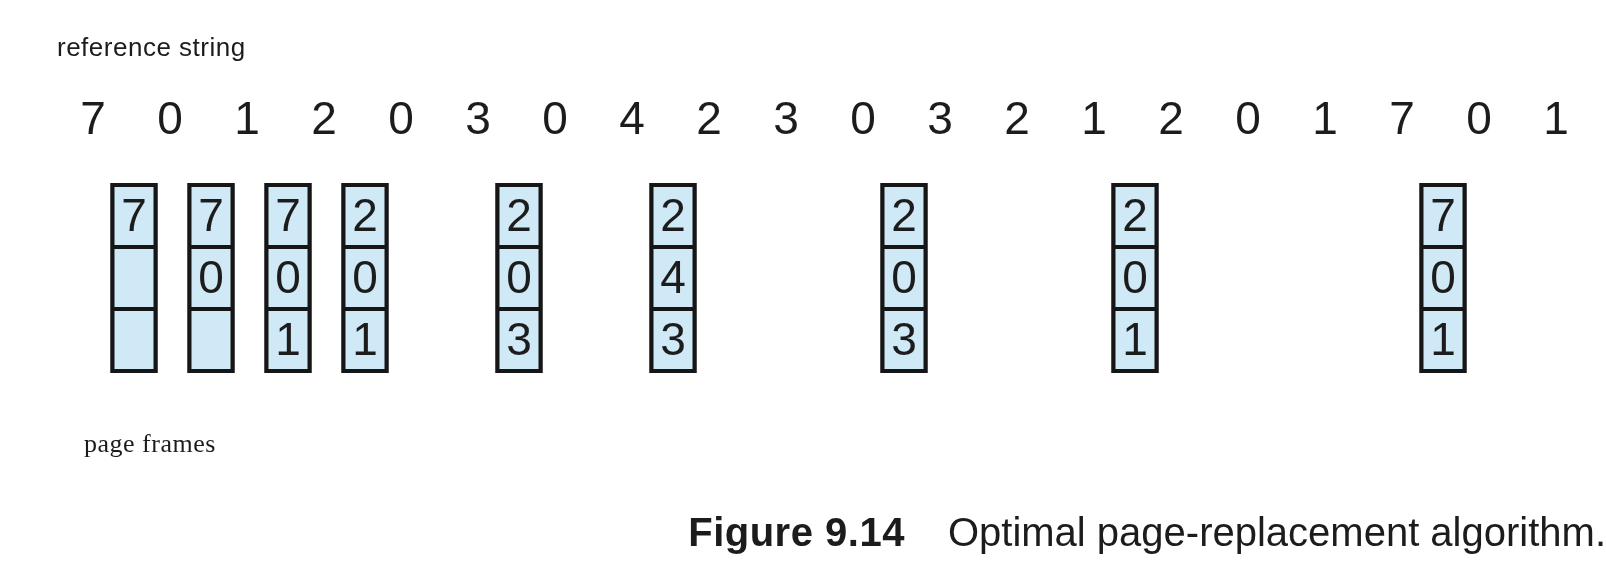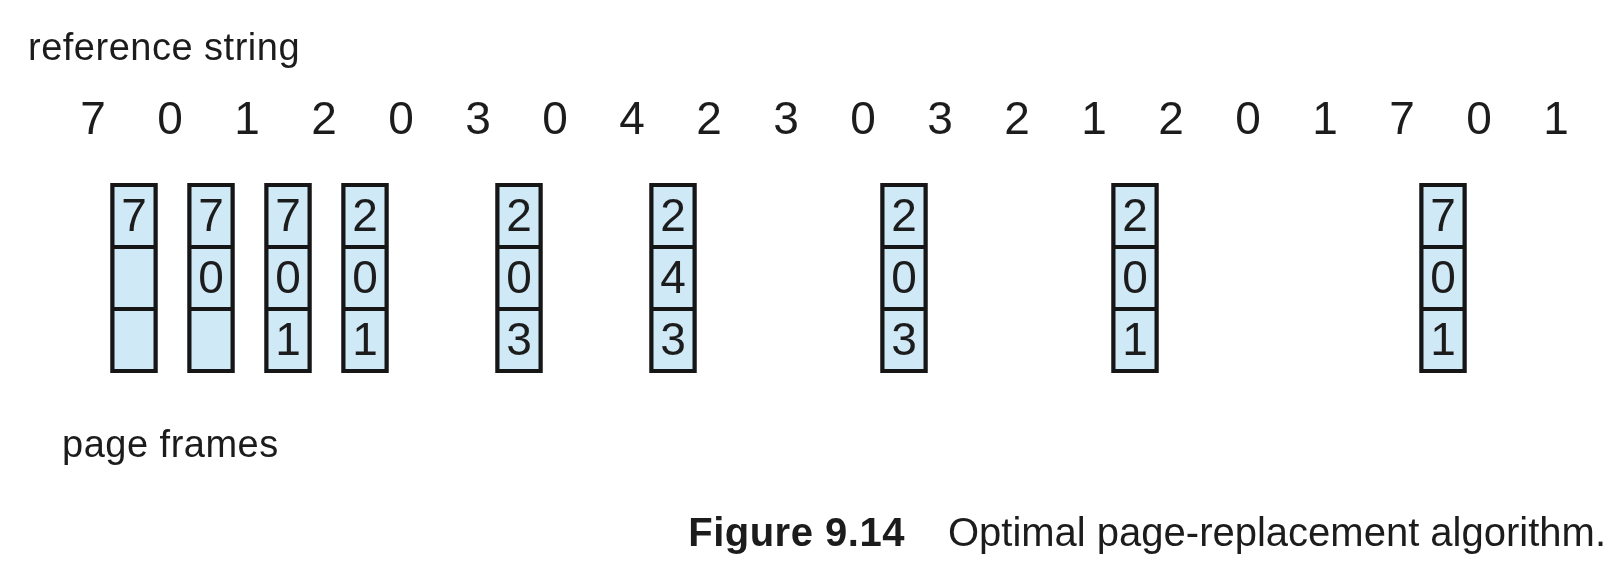--- a/index.html
+++ b/index.html
@@ -11,28 +11,29 @@
   #stage {
     position: relative;
     width: 1606px;
     height: 584px;
     background: #ffffff;
     overflow: hidden;
     color: var(--text, #1c1c1c);
   }
   .fig-label {
     position: absolute;
-    font-size: 38px;
+    font-size: 26px;
     line-height: 38px;
     letter-spacing: 0.5px;
     color: var(--text, #1c1c1c);
     white-space: nowrap;
+    margin-left: 29px;
   }
   #ref-label  { left: 28px; top: 28px; }
-  #pf-label   { left: 62px; top: 425px; }
+  #pf-label   { left: 55px; top: 425px; font-family: Liberation Serif, serif; }
 
   .ref-digit {
     position: absolute;
     top: 95px;
     font-size: 46px;
     line-height: 46px;
     transform: translateX(-50%);
     color: var(--text, #1c1c1c);
   }
 

